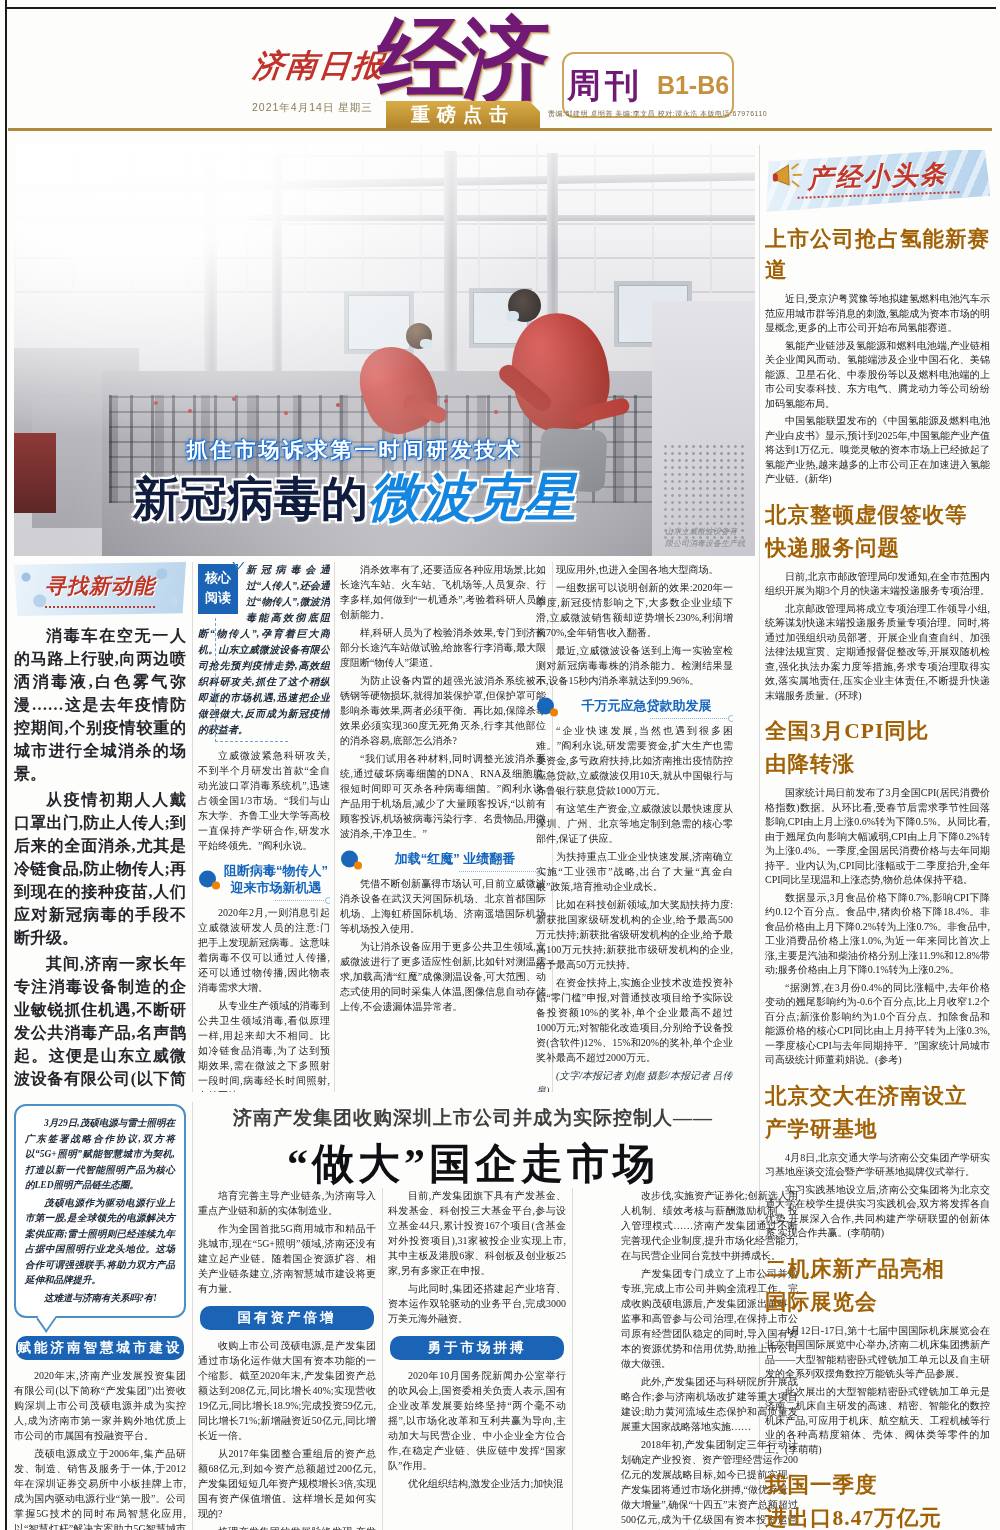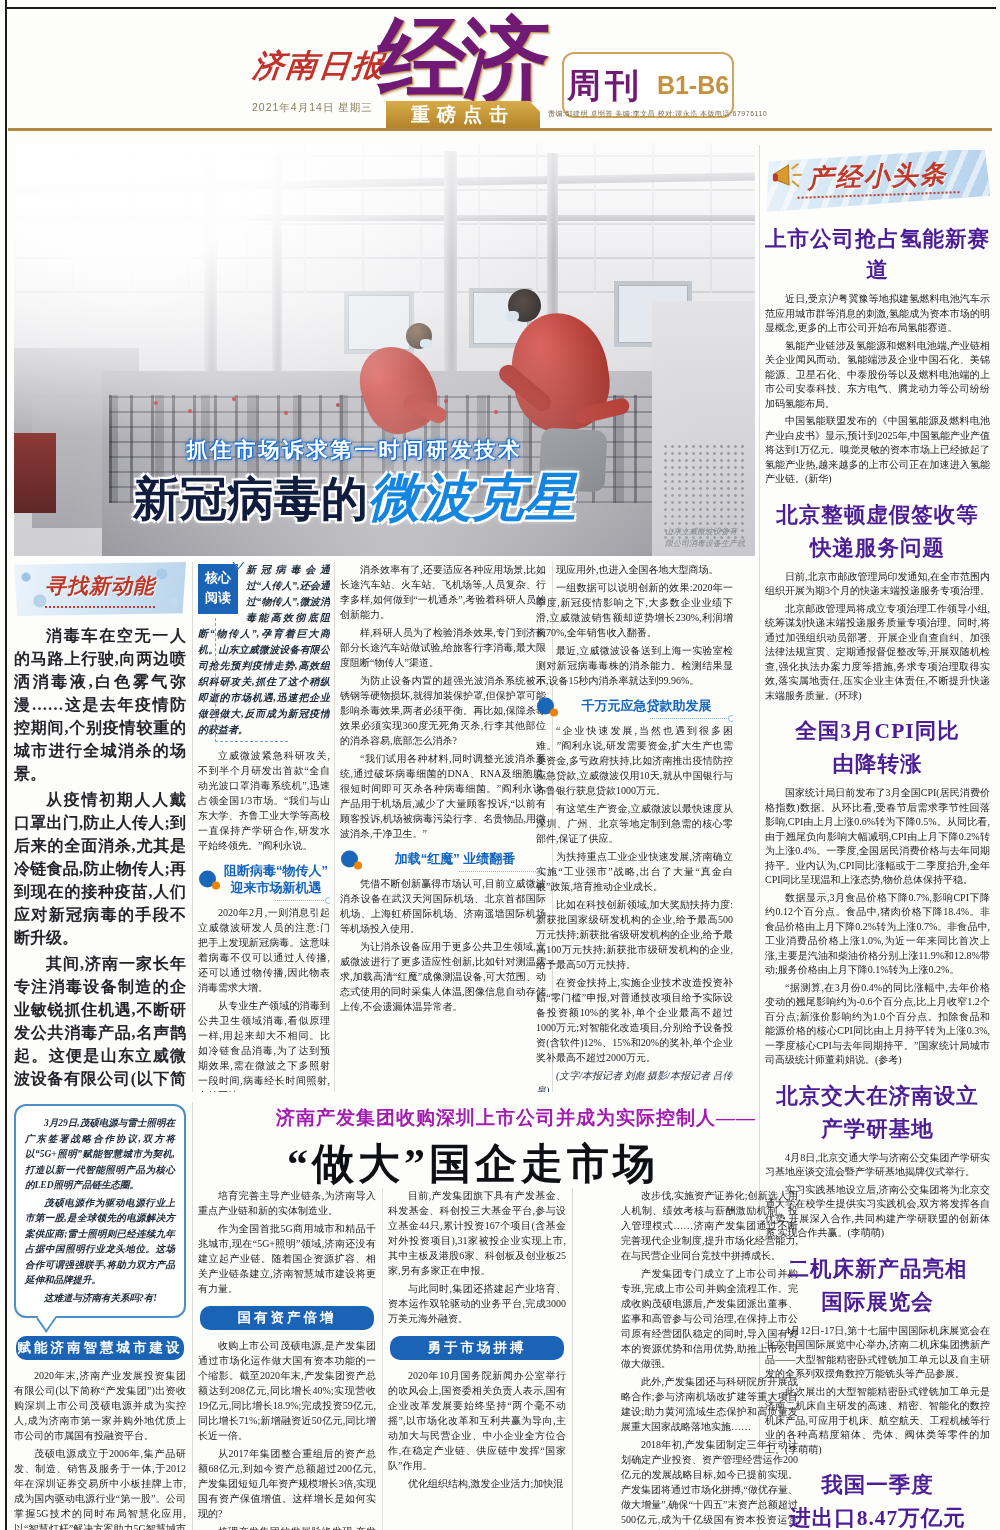--- a/index.html
+++ b/index.html
@@ -81,41 +81,41 @@
   .core-intro::before{content:"";position:absolute;left:17px;bottom:6px;width:55%;border-bottom:1.5px dashed #6ea3cf;}
 
   .fsub{position:relative;margin:9px 0 9px;padding-left:24px;text-align:center;
      font:800 13px/17px "Liberation Sans",sans-serif;color:#1465bd;}
   .fsub .ic{position:absolute;left:1px;top:50%;transform:translateY(-50%);width:17px;height:17px;background:#1a66b8;border-radius:50%;}
   .fsub .ic::after{content:"";position:absolute;right:-4px;bottom:-2px;width:8px;height:8px;background:#ef8200;border-radius:50%;}
   .fsub .leader{position:absolute;right:0;bottom:-5px;left:58%;border-top:1.6px dotted #8fb4d8;}
   .fsub .leader::after{content:"";position:absolute;right:-2px;top:-4px;width:5px;height:5px;border:1.5px solid #8fb4d8;border-radius:50%;background:#fff;}
 
   
-  .b-kicker{font:700 19px/1.3 "Liberation Serif",serif;color:#a21caf;text-align:right;letter-spacing:1px;}
+  .b-kicker{font:700 19px/1.3 "Liberation Serif",serif;color:#404040;text-align:center;letter-spacing:1px;}
   .b-title{font:900 42px/1.2 "Liberation Serif",serif;color:#0f1014;text-align:center;letter-spacing:4px;margin-top:8px;}
   .bhead{background:#1a63b5;color:#fff;font:700 13.5px/24px "Liberation Sans",sans-serif;text-align:center;
      letter-spacing:3px;margin:10px 2px 8px;border-radius:10px;}
   .bubble{position:relative;border:2px solid #4b8fc6;border-radius:12px;padding:10px 9px 8px;background:#fff;
      font:italic 600 9.5px/15.5px "Liberation Serif",serif;color:#1d2a3a;margin-bottom:18px;}
   .bubble::after{content:"";position:absolute;left:22px;bottom:-11px;width:15px;height:15px;background:#fff;
      border-right:2px solid #4b8fc6;border-bottom:2px solid #4b8fc6;transform:rotate(55deg) skewX(20deg);}
 
   
   #rail{left:765px;top:150px;width:225px;height:1380px;overflow:hidden;position:absolute;}
   .cjbanner{position:relative;height:56px;margin:2px 0 16px;transform:rotate(-2deg);}
   .cj-bg{position:absolute;inset:0;clip-path:polygon(2% 10%,98% 0,100% 85%,0 100%);
      background:repeating-linear-gradient(115deg,rgba(255,255,255,.55) 0 6px,rgba(255,255,255,0) 6px 18px),
        linear-gradient(100deg,#e8f2fa 0%,#cde2f2 45%,#b5d2ec 100%);}
   .cj-text{position:relative;font:italic 900 26px/50px "Liberation Serif",serif;color:#c0392b;text-align:center;
      letter-spacing:2px;text-shadow:1px 1px 0 #fff;}
   .cj-sub{position:relative;width:72%;margin:-8px auto 0;border-top:2px dotted #c0392b;}
   .megaphone{position:absolute;left:6px;top:6px;}
   .rail-art{margin-bottom:13px;}
-  .rail-art h3{font:900 21.5px/31px "Liberation Serif",serif;color:#4c1d95;margin:0 0 6px;letter-spacing:1px;text-align:center;}
+  .rail-art h3{font:900 21.5px/31px "Liberation Serif",serif;color:#a16207;margin:0 0 6px;letter-spacing:1px;}
   .rail-body{font:10px/14.5px "Liberation Serif",serif;color:#1c1c20;text-align:justify;}
 </style>
 </head>
 <body>
 
 <div class="page">
 
   <div class="abs" style="left:253px;top:50px;">
     <div class="paper-name">济南日报</div>
   </div>

